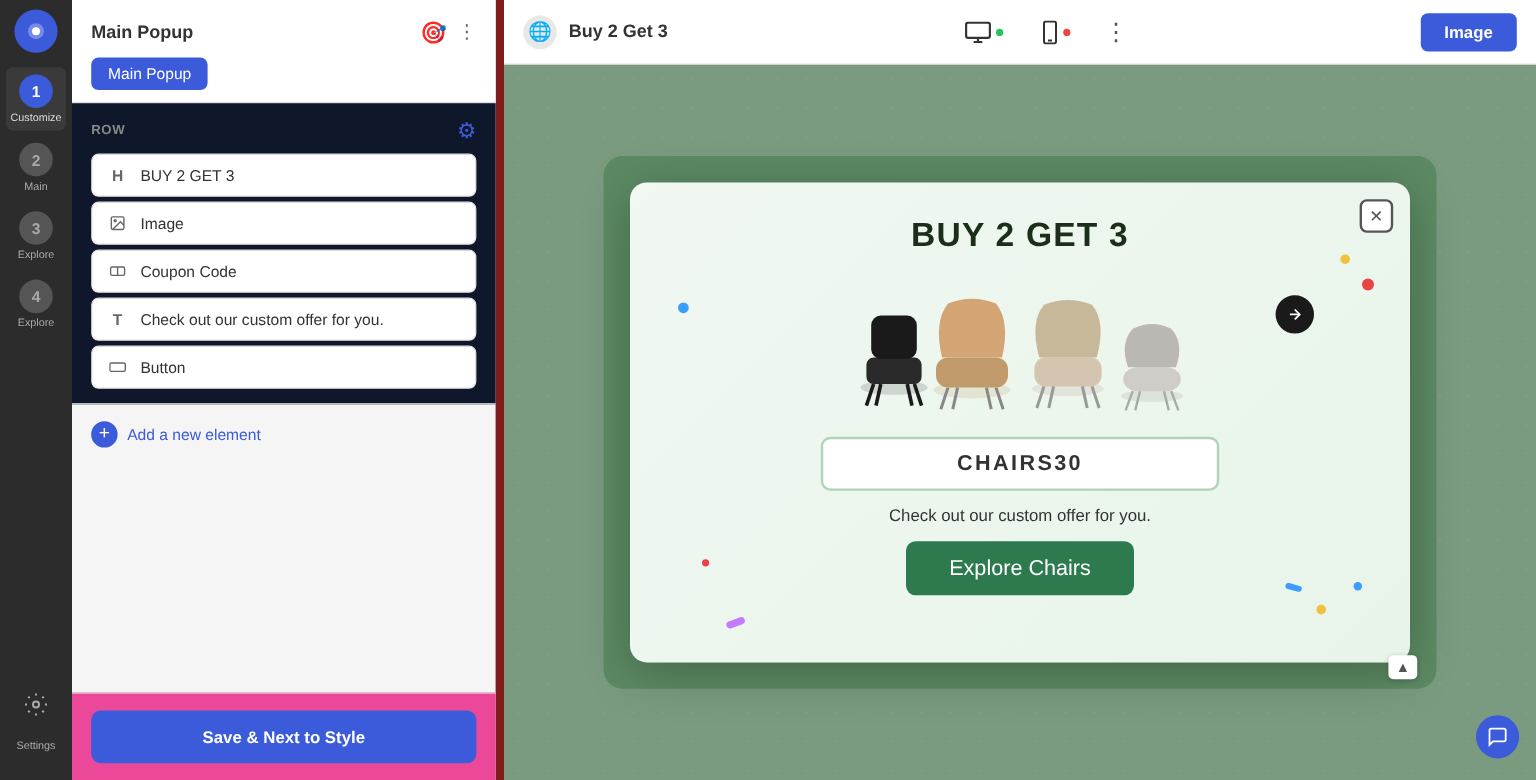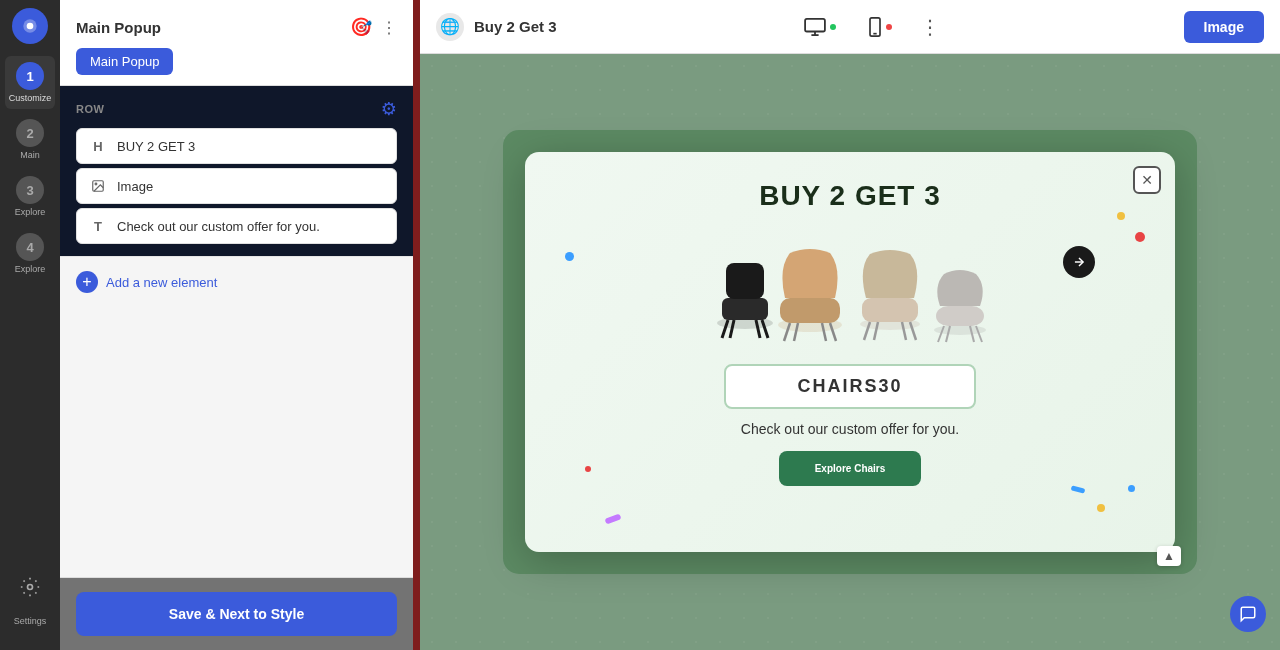--- a/index.html
+++ b/index.html
@@ -171,21 +171,21 @@
       border-radius: 50%;
       display: flex; align-items: center; justify-content: center;
       color: white;
       font-size: 16px;
       line-height: 1;
     }
     .panel-footer {
       margin-top: auto;
       padding: 14px 16px;
       border-top: 1px solid #ddd;
-      background: #737373;
+      background: #ec4899;
     }
     .save-next-btn {
       width: 100%;
       background: #3b5bdb;
       color: white;
       border: none;
       border-radius: 8px;
       padding: 14px;
       font-size: 14px;
       font-weight: 600;
@@ -372,38 +372,38 @@
       border: 2px solid #b0d4b8;
       border-radius: 8px;
       padding: 10px 60px;
       text-align: center;
       font-size: 18px;
       font-weight: 700;
       color: #333;
       letter-spacing: 2px;
       margin-bottom: 12px;
       background: white;
-      width: 252px;
+      width: 332px;
     }
 
     .popup-offer-text {
       font-size: 14px;
       color: #333;
       margin-bottom: 14px;
       text-align: center;
     }
 
     .popup-cta-btn {
       background: #2d7a4f;
       color: white;
       border: none;
       border-radius: 8px;
       padding: 12px 36px;
-      font-size: 10px;
-      font-weight: 700;
+      font-size: 18px;
+      font-weight: 400;
       cursor: pointer;
     }
 
     
     .outer-card {
       background: #5c8a63;
       border-radius: 16px;
       padding: 22px;
       position: relative;
     }
@@ -493,22 +493,39 @@
         <span class="row-item-icon">
           <svg width="14" height="14" viewBox="0 0 24 24" fill="none" stroke="#666" stroke-width="2">
               <rect x="3" y="3" width="18" height="18" rx="2"></rect>
               <circle cx="8.5" cy="8.5" r="1.5"></circle>
               <polyline points="21 15 16 10 5 21"></polyline>
             </svg>
         </span>
         <span>Image</span>
       </div>
       <div class="row-item">
+        <span class="row-item-icon">
+          <svg width="14" height="14" viewBox="0 0 24 24" fill="none" stroke="#666" stroke-width="2">
+              <rect x="2" y="6" width="20" height="12" rx="2"></rect>
+              <line x1="12" y1="6" x2="12" y2="18"></line>
+            </svg>
+        </span>
+        <span>Coupon Code</span>
+      </div>
+      <div class="row-item">
         <span class="row-item-icon" style="font-weight:700; font-size:13px;">T</span>
         <span>Check out our custom offer for you.</span>
+      </div>
+      <div class="row-item">
+        <span class="row-item-icon">
+          <svg width="14" height="10" viewBox="0 0 24 14" fill="none" stroke="#666" stroke-width="2">
+              <rect x="1" y="1" width="22" height="12" rx="2"></rect>
+            </svg>
+        </span>
+        <span>Button</span>
       </div>
     </div>
   </div>
 
   <div class="add-element-row">
     <div class="add-circle">+</div>
     <span>Add a new element</span>
   </div>
 
   <div class="panel-footer">

